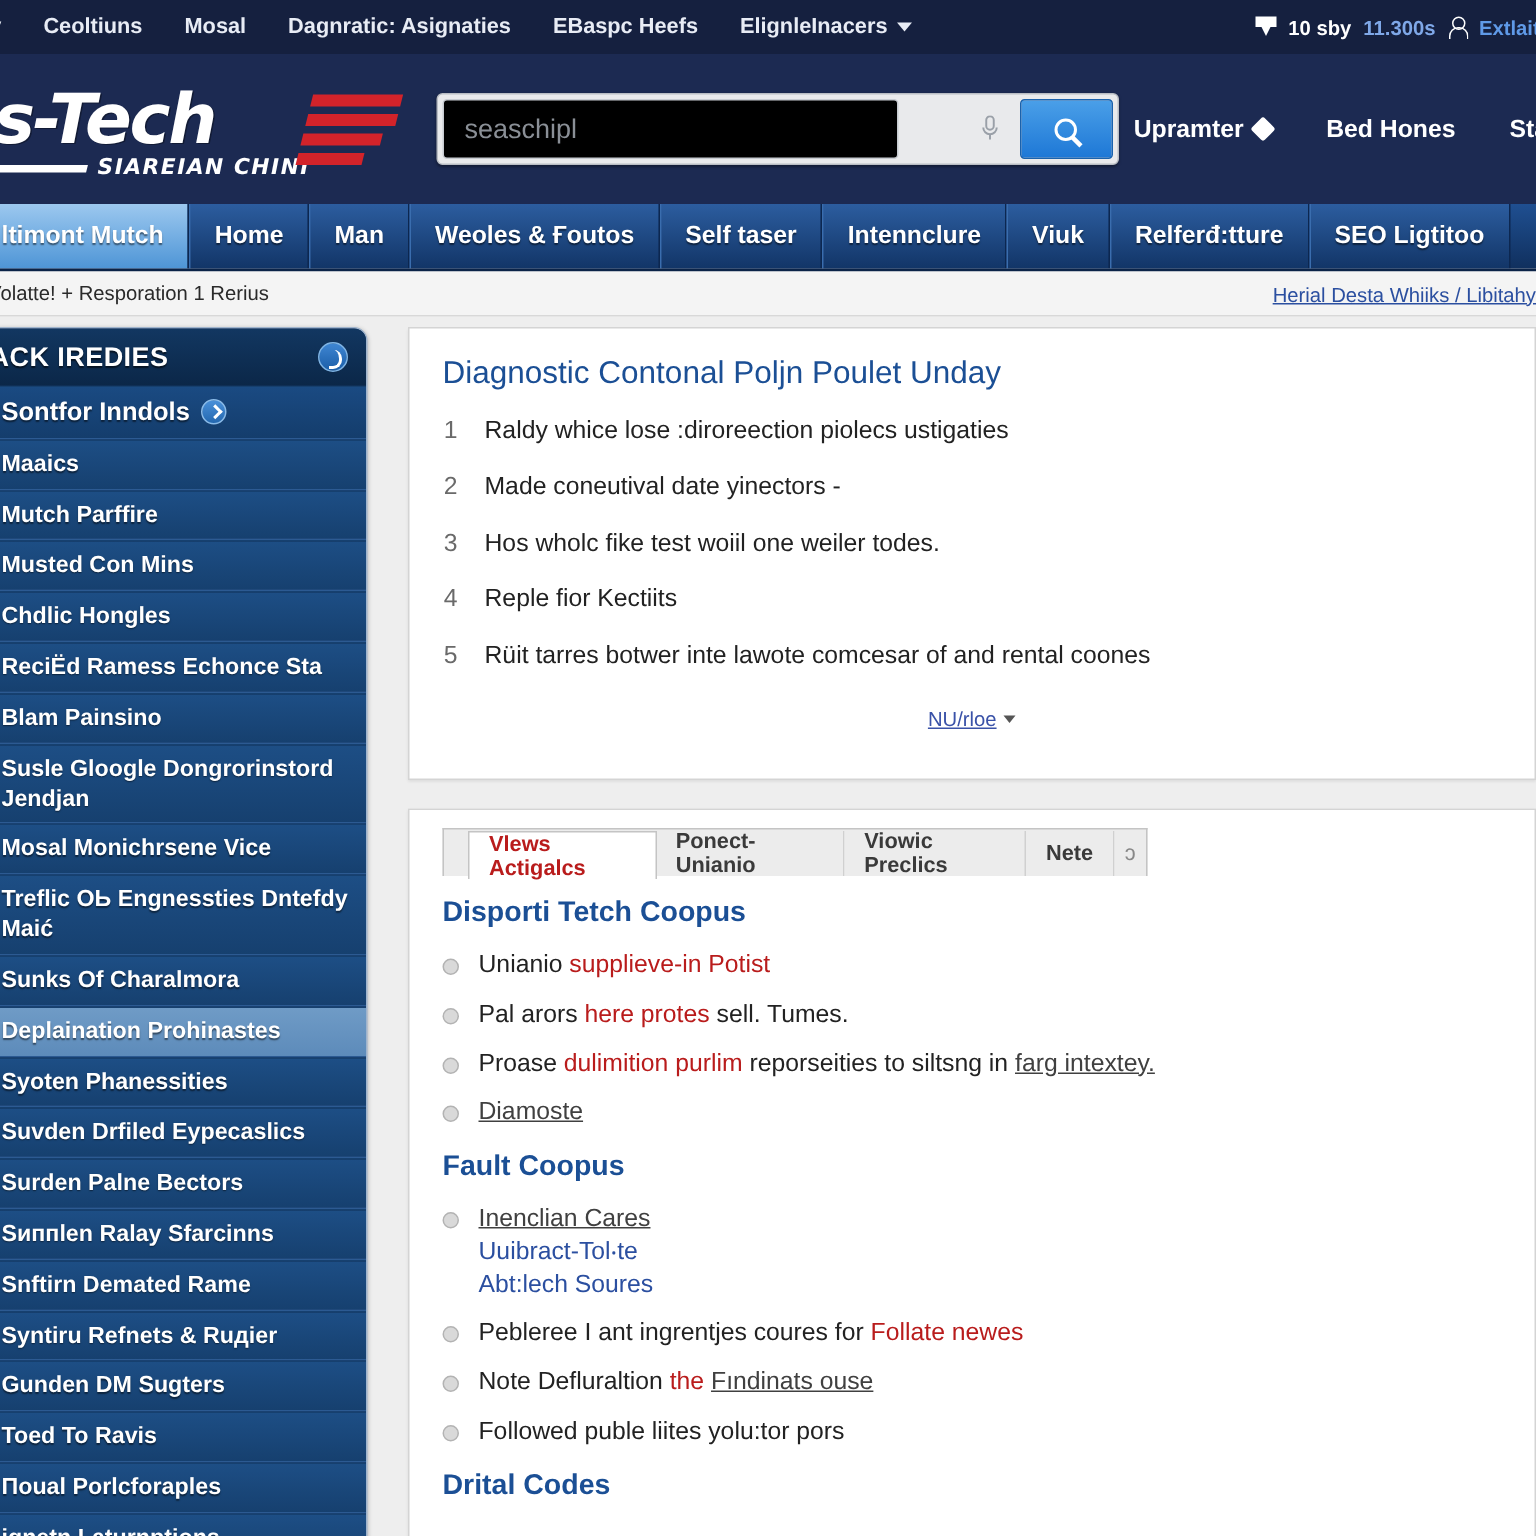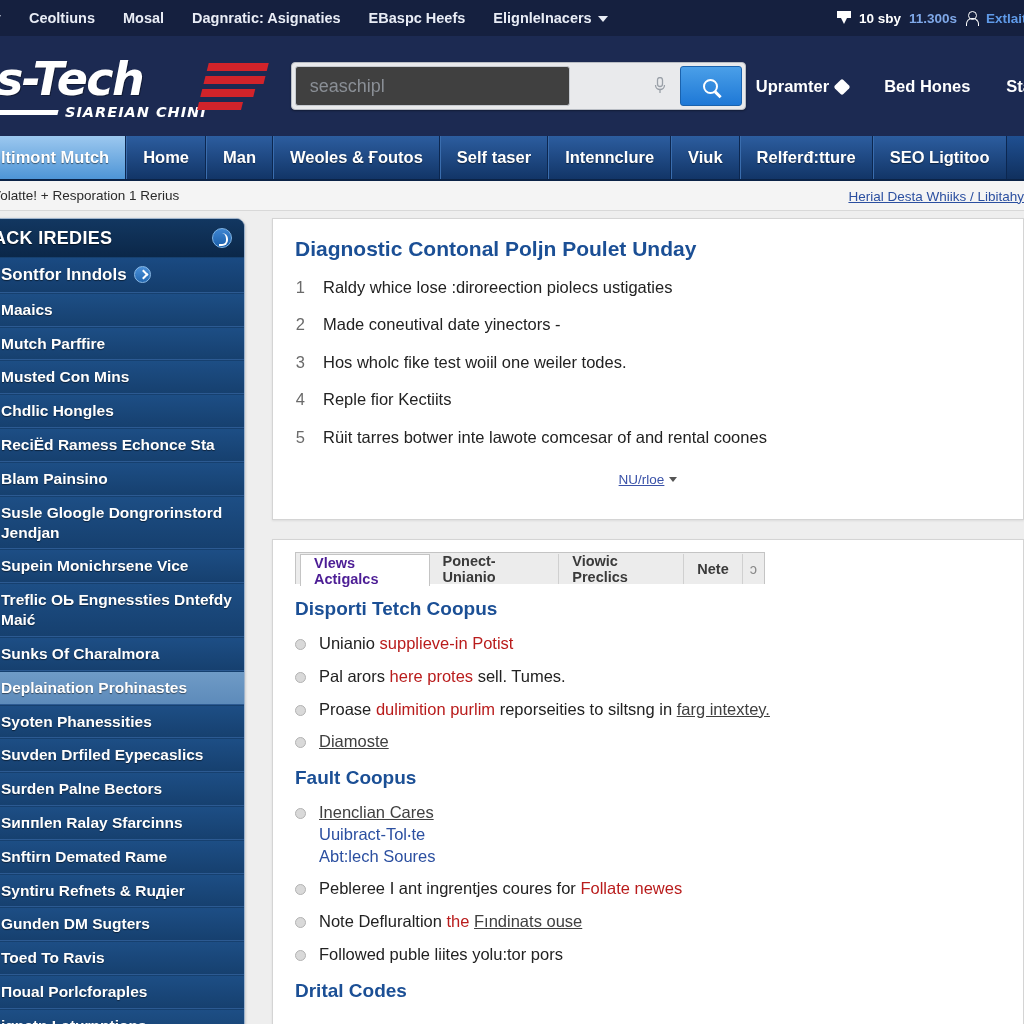--- a/index.html
+++ b/index.html
@@ -138,22 +138,22 @@
     padding: 3px;
     display: flex;
     align-items: center;
     box-shadow: 0 1px 2px rgba(0,0,0,.35);
   }
   .search-input {
     flex: 1;
     height: 40px;
     border: 1px solid #c7cbd1;
     border-radius: 3px;
-    background: #404040;
-    padding: 0 27px 0 14px;
+    background: #000000;
+    padding: 0 56px 0 14px;
     font-size: 18px;
     color: #8a8f96;
     font-family: "Liberation Sans", sans-serif;
     outline: none;
     position: relative;
   }
   .search-field-box { position: relative; flex: 1; height: 40px; }
   .mic-icon {
     position: absolute; right: 10px; top: 11px;
     width: 12px; height: 17px;
@@ -337,21 +337,21 @@
 
   h1.page-title {
     font-size: 28px;
     font-weight: 400;
     color: #1a1a1a;
     margin-bottom: 18px;
     letter-spacing: .2px;
   }
   h2.sec-blue {
     font-size: 21px;
-    font-weight: 700;
+    font-weight: 400;
     color: #1b4f95;
     margin-bottom: 16px;
   }
   ol.numlist { list-style: none; counter-reset: n; }
   ol.numlist li {
     counter-increment: n;
     display: flex;
     gap: 18px;
     font-size: 16.5px;
     color: #222;
@@ -394,25 +394,25 @@
     display: flex; align-items: center;
     font-size: 14.5px;
     font-weight: 700;
     color: #3a3a3a;
     cursor: pointer;
     background: #ececec;
     border-right: 1px solid #d0d0d0;
   }
   .tab.active {
     background: #ffffff;
-    color: #4c1d95;
+    color: #b91c1c;
     border: 1px solid #c4c4c4;
     border-bottom: none;
     height: 32px;
-    margin: 0 0 -1px 4px;
+    margin: 0 0 -1px 16px;
     position: relative; top: 1px;
   }
   .tab.plain { border-right: none; color:#888; font-weight:400; padding: 0 7px; }
 
   h3.sub-blue {
     font-size: 19px; font-weight: 700; color: #1b4f95;
     margin: 14px 0 13px 0;
   }
   ul.bullets { list-style: none; }
   ul.bullets > li {
@@ -554,21 +554,21 @@
         <div class="sb-item">
           <span class="lbl">ReciЁd Ramess Echonce Sta</span>
         </div>
         <div class="sb-item">
           <span class="lbl">Blam Painsino</span>
         </div>
         <div class="sb-item">
           <span class="lbl">Susle Gloogle Dongrorinstord Jendjan</span>
         </div>
         <div class="sb-item">
-          <span class="lbl">Supein Monichrsene Vice</span>
+          <span class="lbl">Mosal Monichrsene Vice</span>
         </div>
         <div class="sb-item">
           <span class="lbl">Treflic OЬ Engnessties Dntefdy Maić</span>
         </div>
         <div class="sb-item">
           <span class="lbl">Sunks Of Charalmora</span>
         </div>
         <div class="sb-item highlight">
           <span class="lbl">Deplaination Prohinastes</span>
         </div>

